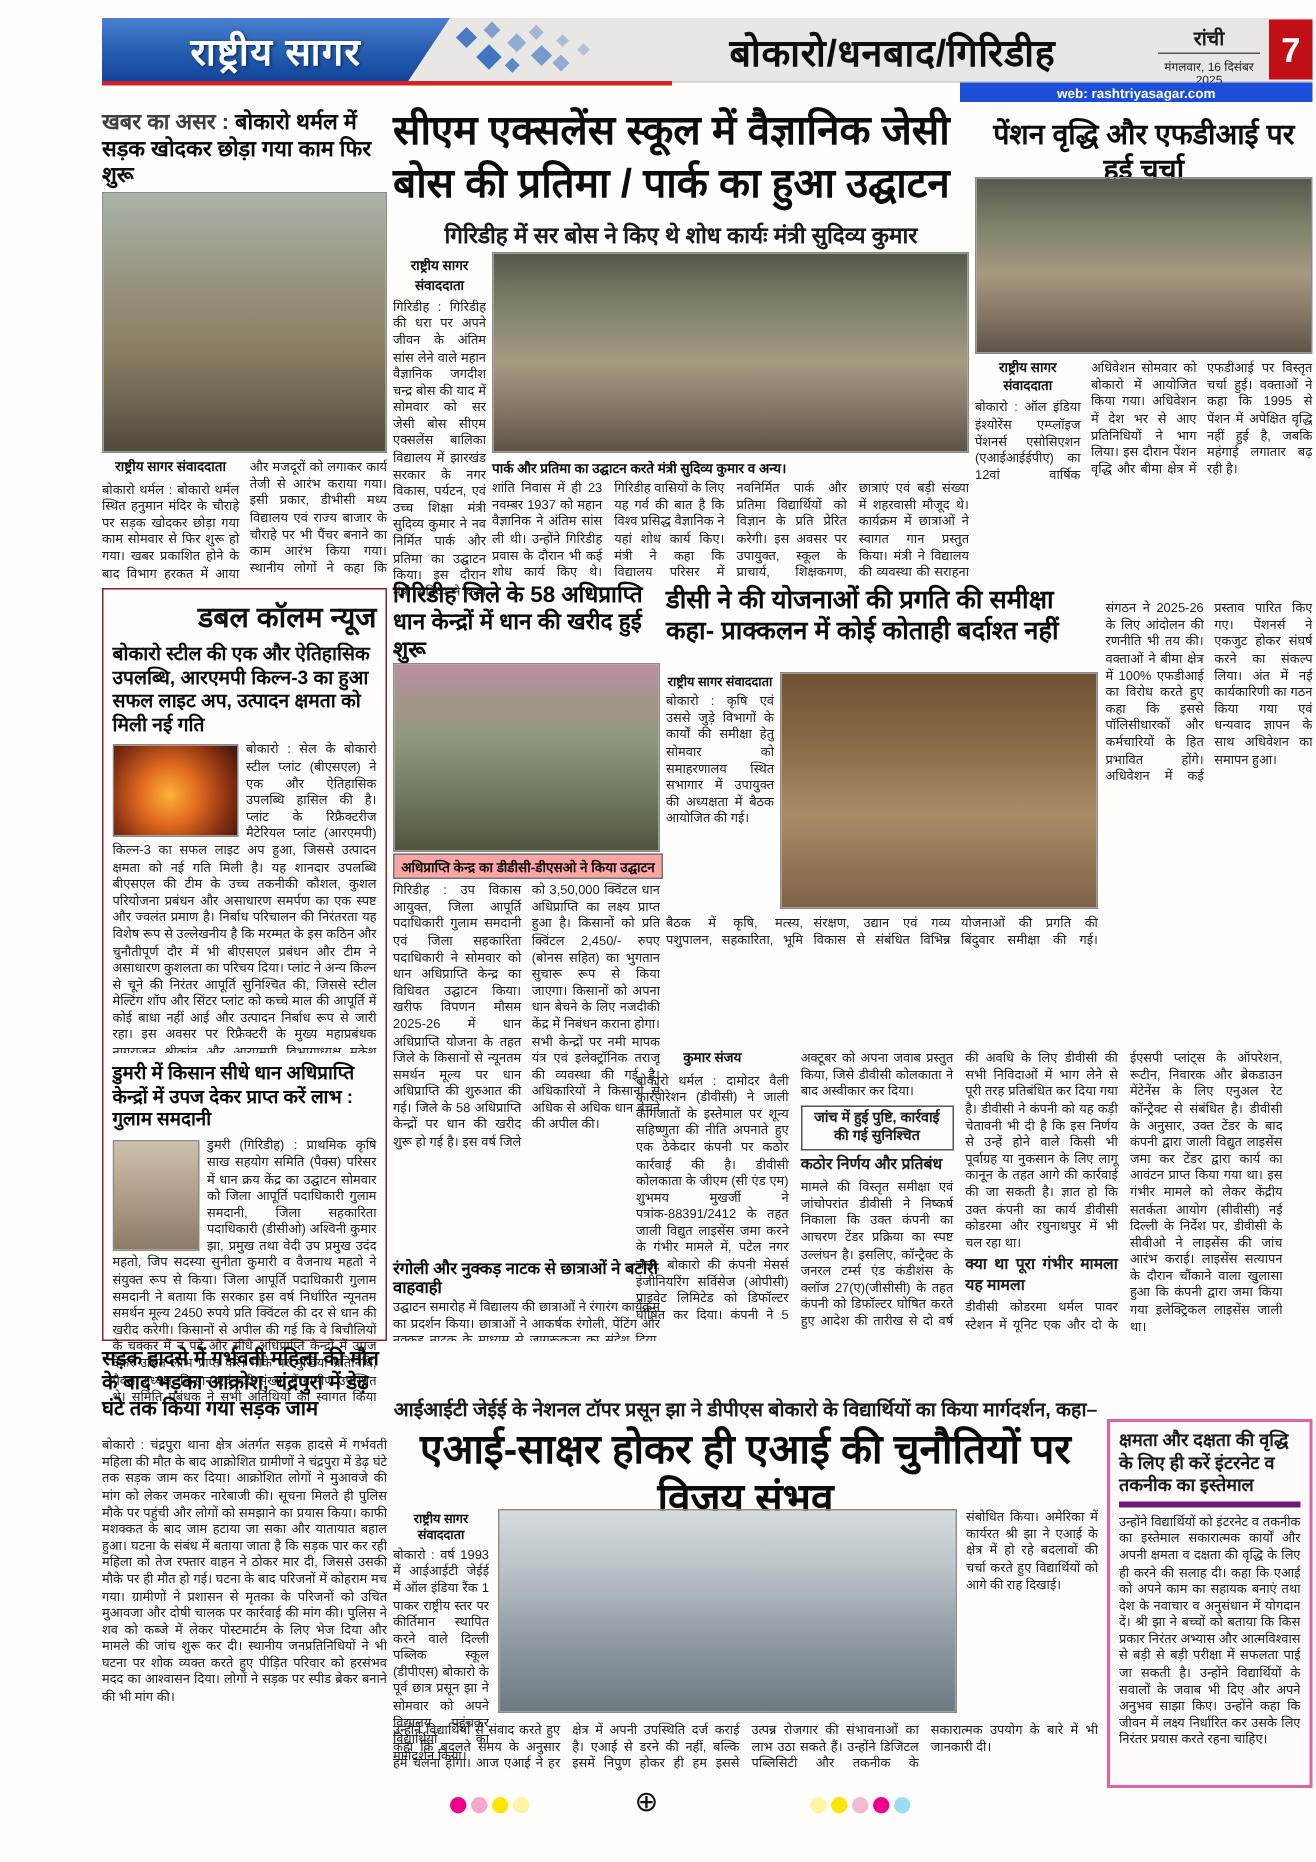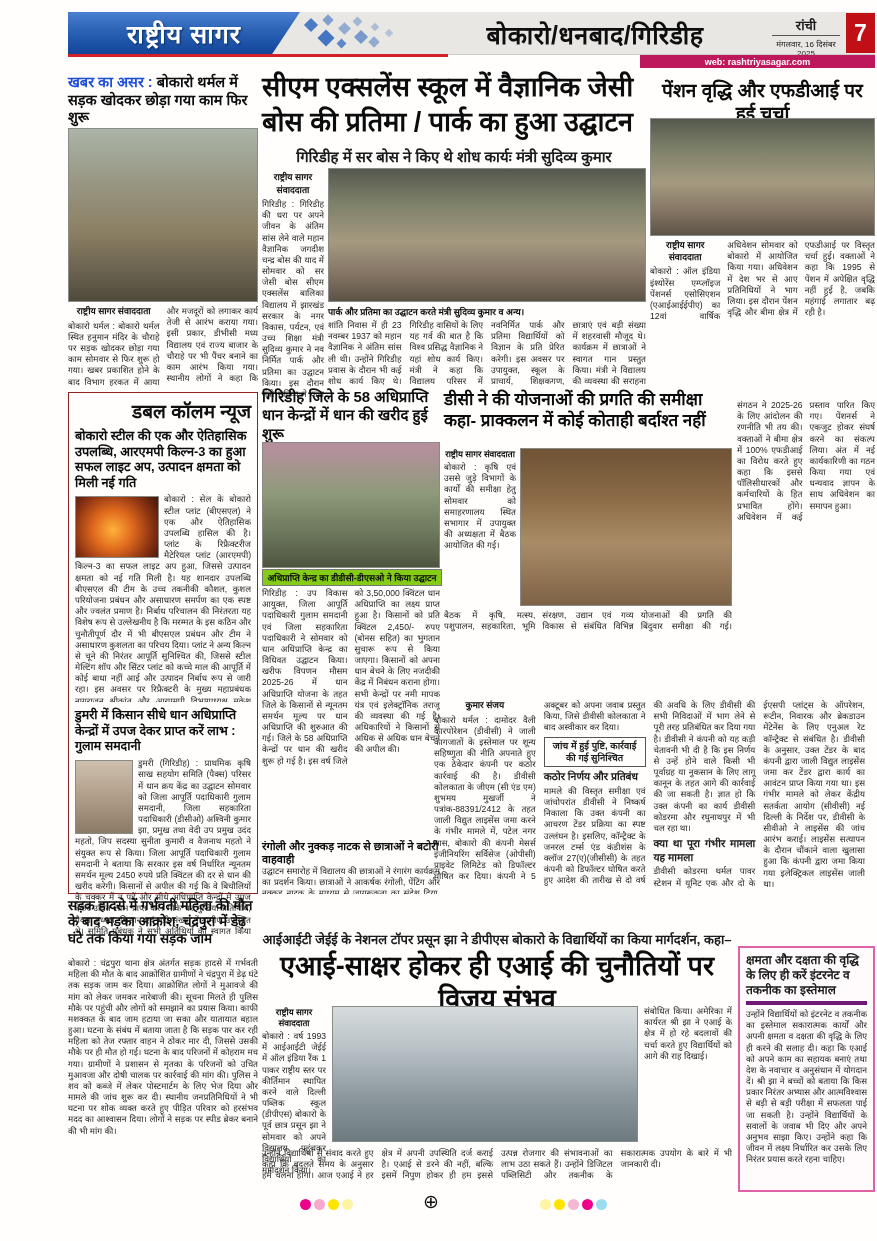--- a/index.html
+++ b/index.html
@@ -10,43 +10,43 @@
   .band{background:#e9e7e3;border-bottom:1px solid #cfcdc9;}
   .masthead{background:linear-gradient(180deg,#4a7fd0 0%,#2a62b4 45%,#12459a 100%);
             clip-path:polygon(0 0,100% 0,88% 100%,0 100%);
             display:flex;align-items:center;justify-content:center;}
   .masthead span{color:#fff;font-size:25px;font-weight:bold;letter-spacing:1px;text-shadow:1px 1px 2px #092b60;}
   .redline{background:#d42127;}
   .region{font-size:25px;font-weight:bold;color:#0e0e0e;text-align:center;letter-spacing:0.5px;}
   .city{font-size:13px;font-weight:bold;text-align:center;border-bottom:1px solid #555;padding-bottom:1px;}
   .dateline{font-size:8px;text-align:center;color:#222;padding-top:2px;}
   .pagenum{background:#c10f16;color:#fff;font-size:23px;font-weight:bold;display:flex;align-items:center;justify-content:center;}
-  .webstrip{background:#be185d;color:#fff;font-size:9px;font-weight:bold;display:flex;align-items:center;justify-content:center;}
+  .webstrip{background:#1d4ed8;color:#fff;font-size:9px;font-weight:bold;display:flex;align-items:center;justify-content:center;}
   .diamond{position:absolute;background:#3a6fc0;transform:rotate(45deg);}
   
   .hl{font-weight:bold;color:#0c0c0c;line-height:1.22;}
-  .hl-red{color:#1d4ed8;}
+  .hl-red{color:#404040;}
   .subhead-center{font-weight:bold;text-align:center;}
   .byline{font-weight:bold;font-size:9px;text-align:center;color:#111;margin:0 0 3px 0;}
   .body-txt{font-size:8.6px;line-height:1.3;text-align:justify;color:#1d1d1d;}
   .cols2{column-count:2;column-gap:7px;}
   .cols3{column-count:3;column-gap:7px;}
   .cols4{column-count:4;column-gap:8px;}
   .body-txt p{margin:0 0 3px 0;}
   
   .photo{border:1px solid #8a8a86;box-sizing:border-box;}
   .ph-road{background:linear-gradient(180deg,#aab4a8 0%,#96937e 35%,#8b7f63 60%,#6b6350 82%,#4f4a3c 100%);}
   .ph-crowd{background:linear-gradient(180deg,#55584e 0%,#7c8068 25%,#a59a80 55%,#837463 80%,#5c5347 100%);}
   .ph-meet{background:linear-gradient(180deg,#6e5335 0%,#8a6a46 30%,#a98c66 60%,#7e6246 100%);}
   .ph-dhan{background:linear-gradient(180deg,#b98fa0 0%,#8f9a7a 40%,#6f7a5e 70%,#4e553f 100%);}
   .ph-kiln{background:radial-gradient(circle at 45% 55%,#ffb23a 0%,#e06a1e 35%,#8a3212 70%,#3c150a 100%);}
   .ph-port{background:linear-gradient(180deg,#cdbfae 0%,#b4a18c 45%,#8b7a66 100%);}
   .ph-class{background:linear-gradient(180deg,#d7dcde 0%,#b9c2c6 30%,#8e9aa0 65%,#6d7a80 100%);}
   .caption{font-size:9px;font-weight:bold;text-align:center;color:#0c0c0c;}
-  .caption-box{border:1px solid #777;background:#84cc16;padding:1px 2px;}
+  .caption-box{border:1px solid #777;background:#fca5a5;padding:1px 2px;}
   
   .dblbox{border:1.5px solid #8b2323;box-sizing:border-box;padding:5px 6px;background:#fffefd;}
   .dbl-label{font-size:19px;font-weight:bold;text-align:right;margin:0 0 4px 0;color:#101010;}
   .redband{background:#e8473c;display:flex;align-items:center;justify-content:center;}
   .redband span{color:#7c0e06;font-weight:bold;font-size:15px;}
   .boxed-sub{border:1px solid #555;font-weight:bold;font-size:9.5px;text-align:center;padding:2px 3px;margin:2px 0 3px 0;break-inside:avoid;}
   .flow-sub{font-weight:bold;font-size:10.5px;margin:3px 0 2px 0;break-inside:avoid;}
   .pinkbox{border:2px solid #e062a6;box-sizing:border-box;padding:5px 6px;background:#fffbfd;}
   .pink-title{font-size:12px;font-weight:bold;line-height:1.25;border-bottom:4px solid #701a75;padding-bottom:3px;margin-bottom:4px;}
   .fl-left{float:left;margin:2px 5px 2px 0;}
@@ -140,21 +140,21 @@
   </div>
   <div class="abs" style="left:444px;top:448px;width:72px;">
     <p class="byline" style="font-size:8.5px;">राष्ट्रीय सागर संवाददाता</p>
     <div class="body-txt" style="height:132px;overflow:hidden;">बोकारो : कृषि एवं उससे जुड़े विभागों के कार्यों की समीक्षा हेतु सोमवार को समाहरणालय स्थित सभागार में उपायुक्त की अध्यक्षता में बैठक आयोजित की गई।</div>
   </div>
   <div class="abs photo ph-meet" style="left:520px;top:448px;width:212px;height:158px;"></div>
   <div class="abs body-txt cols3" style="left:444px;top:610px;width:288px;height:32px;overflow:hidden;">बैठक में कृषि, मत्स्य, पशुपालन, सहकारिता, भूमि संरक्षण, उद्यान एवं गव्य विकास से संबंधित विभिन्न योजनाओं की प्रगति की बिंदुवार समीक्षा की गई। उपायुक्त ने स्पष्ट निर्देश दिया कि प्राक्कलन (एस्टीमेट) तैयार करने में किसी प्रकार की कोताही बर्दाश्त नहीं की जाएगी।</div>
   <div class="abs body-txt" style="left:820px;top:400px;width:0;height:0;"></div>
   <div class="abs body-txt" style="left:737px;top:643px;width:0px;height:0px;overflow:hidden;">विकास और भू-संरक्षण कार्यों की विस्तृत समीक्षा की। उन्होंने सभी पदाधिकारियों को सख्त निर्देश दिया कि योजनाओं का लाभ हर किसान तक समयबद्ध, पारदर्शी और गुणवत्तापूर्ण तरीके से पहुंचाया जाए। उन्होंने प्रखंड स्तर पर निगरानी बढ़ाने और योजनाओं के प्रभावी क्रियान्वयन पर बल दिया। बैठक में उप विकास आयुक्त, जिला कृषि पदाधिकारी, जिला मत्स्य पदाधिकारी, जिला सहकारिता पदाधिकारी, जिला उद्यान पदाधिकारी एवं जिला गव्य विकास पदाधिकारी आदि उपस्थित थे।</div>
 
-  <div class="abs body-txt cols4" style="left:434px;top:700px;width:431px;height:230px;overflow:hidden;">
+  <div class="abs body-txt cols4" style="left:424px;top:700px;width:431px;height:230px;overflow:hidden;">
     <p class="byline">कुमार संजय</p>
     <p>बोकारो थर्मल : दामोदर वैली कारपोरेशन (डीवीसी) ने जाली कागजातों के इस्तेमाल पर शून्य सहिष्णुता की नीति अपनाते हुए एक ठेकेदार कंपनी पर कठोर कार्रवाई की है। डीवीसी कोलकाता के जीएम (सी एंड एम) शुभमय मुखर्जी ने पत्रांक-88391/2412 के तहत जाली विद्युत लाइसेंस जमा करने के गंभीर मामले में, पटेल नगर चास, बोकारो की कंपनी मेसर्स इंजीनियरिंग सर्विसेज (ओपीसी) प्राइवेट लिमिटेड को डिफॉल्टर घोषित कर दिया। कंपनी ने 5 अक्टूबर को अपना जवाब प्रस्तुत किया, जिसे डीवीसी कोलकाता ने बाद अस्वीकार कर दिया।</p>
     <div class="boxed-sub">जांच में हुई पुष्टि, कार्रवाई की गई सुनिश्चित</div>
     <div class="flow-sub">कठोर निर्णय और प्रतिबंध</div>
     <p>मामले की विस्तृत समीक्षा एवं जांचोपरांत डीवीसी ने निष्कर्ष निकाला कि उक्त कंपनी का आचरण टेंडर प्रक्रिया का स्पष्ट उल्लंघन है। इसलिए, कॉन्ट्रैक्ट के जनरल टर्म्स एंड कंडीशंस के क्लॉज 27(ए)(जीसीसी) के तहत कंपनी को डिफॉल्टर घोषित करते हुए आदेश की तारीख से दो वर्ष की अवधि के लिए डीवीसी की सभी निविदाओं में भाग लेने से पूरी तरह प्रतिबंधित कर दिया गया है। डीवीसी ने कंपनी को यह कड़ी चेतावनी भी दी है कि इस निर्णय से उन्हें होने वाले किसी भी पूर्वाग्रह या नुकसान के लिए लागू कानून के तहत आगे की कार्रवाई की जा सकती है। ज्ञात हो कि उक्त कंपनी का कार्य डीवीसी कोडरमा और रघुनाथपुर में भी चल रहा था।</p>
     <div class="flow-sub">क्या था पूरा गंभीर मामला यह मामला</div>
     <p>डीवीसी कोडरमा थर्मल पावर स्टेशन में यूनिट एक और दो के ईएसपी प्लांट्स के ऑपरेशन, रूटीन, निवारक और ब्रेकडाउन मेंटेनेंस के लिए एनुअल रेट कॉन्ट्रैक्ट से संबंधित है। डीवीसी के अनुसार, उक्त टेंडर के बाद कंपनी द्वारा जाली विद्युत लाइसेंस जमा कर टेंडर द्वारा कार्य का आवंटन प्राप्त किया गया था। इस गंभीर मामले को लेकर केंद्रीय सतर्कता आयोग (सीवीसी) नई दिल्ली के निर्देश पर, डीवीसी के सीवीओ ने लाइसेंस की जांच आरंभ कराई। लाइसेंस सत्यापन के दौरान चौंकाने वाला खुलासा हुआ कि कंपनी द्वारा जमा किया गया इलेक्ट्रिकल लाइसेंस जाली था।</p>
   </div>
 
   <div class="abs hl" style="left:68px;top:898px;width:190px;font-size:13.5px;">सड़क हादसे में गर्भवती महिला की मौत के बाद भड़का आक्रोश, चंद्रपुरा में डेढ़ घंटे तक किया गया सड़क जाम</div>

